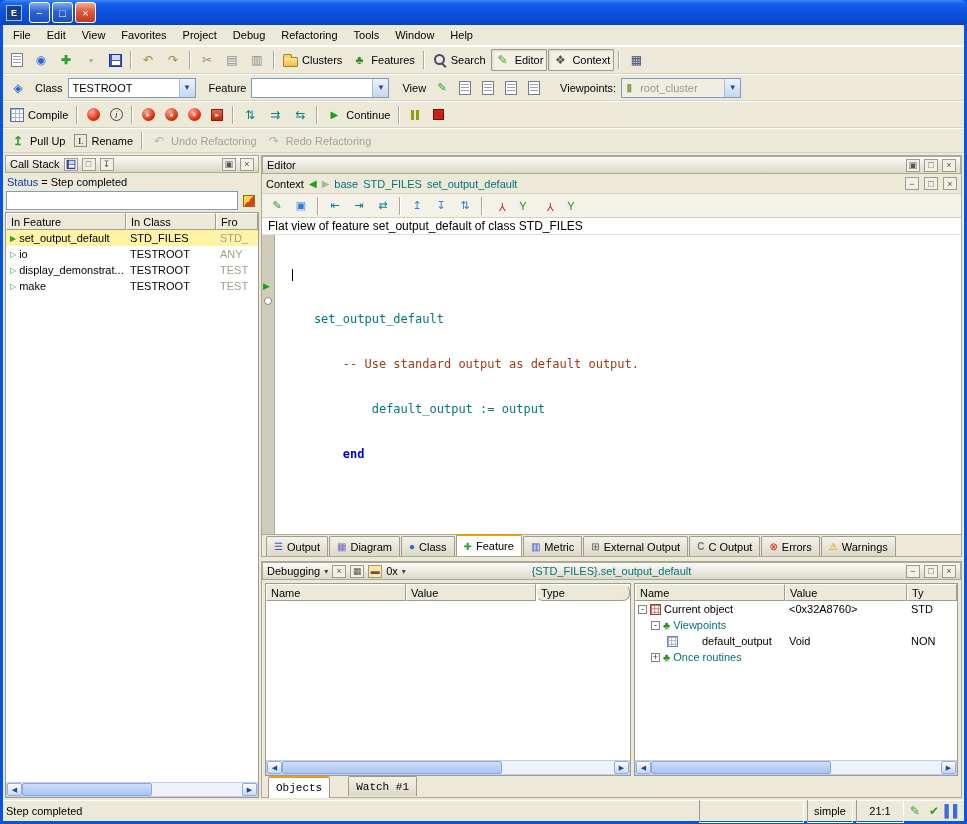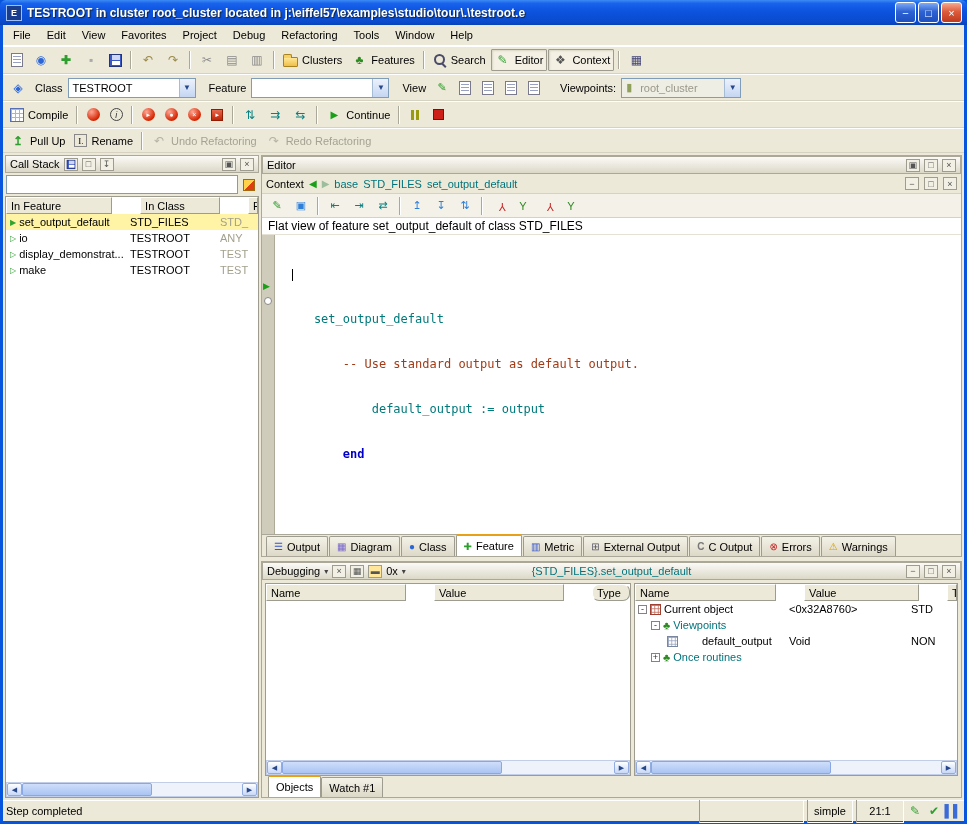--- a/index.html
+++ b/index.html
@@ -74,21 +74,21 @@
   .editor-panel { position:absolute; left:258px; top:2px; right:2px; height:402px; display:flex; flex-direction:column; border:1px solid #ACA899; background:#ECE9D8; }
   .debug-panel { position:absolute; left:258px; top:408px; right:2px; bottom:2px; display:flex; flex-direction:column; border:1px solid #ACA899; background:#ECE9D8; }
 
   
   .cs-status { font-size:11px; padding:3px 2px 1px; }
   .cs-status .k { color:#1436B0; }
   .cs-inputrow { display:flex; align-items:center; gap:2px; padding:2px 1px; }
   .cs-input { flex:1; height:19px; border:1px solid #7F9DB9; font-size:11px; padding:0 3px; font-family:"Liberation Sans",sans-serif; }
   .cs-tool { width:18px; height:18px; border:1px solid transparent; display:flex; align-items:center; justify-content:center; }
   .cs-table { flex:1; background:#fff; border:1px solid #9D9C8F; display:flex; flex-direction:column; overflow:hidden; }
-  .thead { display:flex; flex:none;gap:28px; }
+  .thead { display:flex; flex:none; }
   .th { height:17px; background:#ECE9D8; border:1px solid; border-color:#fff #9D9C8F #9D9C8F #fff; font-size:11px; display:flex; align-items:center; padding:0 4px; overflow:hidden; white-space:nowrap; }
   .cs-c1 { width:120px; } .cs-c2 { width:90px; } .cs-c3 { flex:1; }
   .trow { display:flex; height:16px; align-items:center; font-size:11px; flex:none; }
   .trow .cell { padding:0 4px; overflow:hidden; white-space:nowrap; display:flex; align-items:center; gap:3px; }
   .trow.sel { background:#FFF3A6; }
   .dimcell { color:#A3A08C; }
   .marker { color:#2FA52F; font-size:8px; }
 
   
   .hscroll { height:15px; display:flex; flex:none; background:#EEF2FB; border:1px solid #C2CEE8; }
@@ -118,36 +118,35 @@
   .ticon { font-size:10px; }
 
   
   .dbg-body { flex:1; display:flex; gap:3px; padding:3px 3px 0; overflow:hidden; }
   .dbg-pane { background:#fff; border:1px solid #9D9C8F; display:flex; flex-direction:column; overflow:hidden; }
   .dbg-left { width:366px; flex:none; }
   .dbg-right { flex:1; }
   .dl-c1 { width:140px; } .dl-c2 { width:130px; } .dl-c3 { flex:1;border-radius:7px; }
   .dr-c1 { width:150px; } .dr-c2 { width:122px; } .dr-c3 { flex:1; }
   .teal { color:#00737B; }
-  .dbg-tabsrow { height:21px; display:flex; align-items:flex-end; padding-left:6px; gap:0; background:#ECE9D8; }
+  .dbg-tabsrow { height:21px; display:flex; align-items:flex-start; padding-left:6px; gap:18px; background:#ECE9D8;font-family:Liberation Mono, monospace; }
   .dbg-ctx { position:absolute; left:0; right:0; text-align:center; color:#00737B; font-size:11px; pointer-events:none; }
 
   
   .statusbar { height:21px; background:#ECE9D8; border-top:1px solid #fff; display:flex; align-items:center; font-size:11px; padding:0 3px; gap:3px; }
   .sunk { border:1px solid; border-color:#9D9C8F #FFF #FFF #9D9C8F; height:24px; display:flex; align-items:center; justify-content:center; padding:0 0; }
   .gY { color:#2E8B22; } .rY { color:#C22; display:inline-block; transform:rotate(180deg); }
 </style>
 </head>
 <body>
 
 <div id="window">
 
   <div class="titlebar">
     <span class="app-icon">E</span>
-    <span class="title-text">TESTROOT  in cluster root_cluster    located in j:\eiffel57\examples\studio\tour\.\testroot.e</span>
     <div class="win-buttons">
       <div class="wbtn">−</div>
       <div class="wbtn">□</div>
       <div class="wbtn close">×</div>
     </div>
   </div>
 
   <div class="winbody">
 
     <div class="menubar">
@@ -337,20 +336,23 @@
         <div class="phead">
           <span class="title">Call Stack</span>
           <span class="mini">
               <span class="ifloppy" style="transform:scale(.7);"></span>
             </span>
           <span class="mini">□</span>
           <span class="mini">↧</span>
           <span class="spacer"></span>
           <span class="mini">▣</span>
           <span class="mini">×</span>
+        </div>
+        <div class="cs-status">
+          <span class="k">Status</span><span> = Step completed</span>
         </div>
         <div class="cs-inputrow">
           <input class="cs-input" style="">
           <span class="cs-tool">
               <span style="width:12px;height:12px;background:linear-gradient(135deg,#FFD24A 50%,#E04010 50%);border:1px solid #A06A10;"></span>
             </span>
         </div>
         <div class="cs-table">
           <div class="thead">
             <div class="th cs-c1">In Feature</div>

